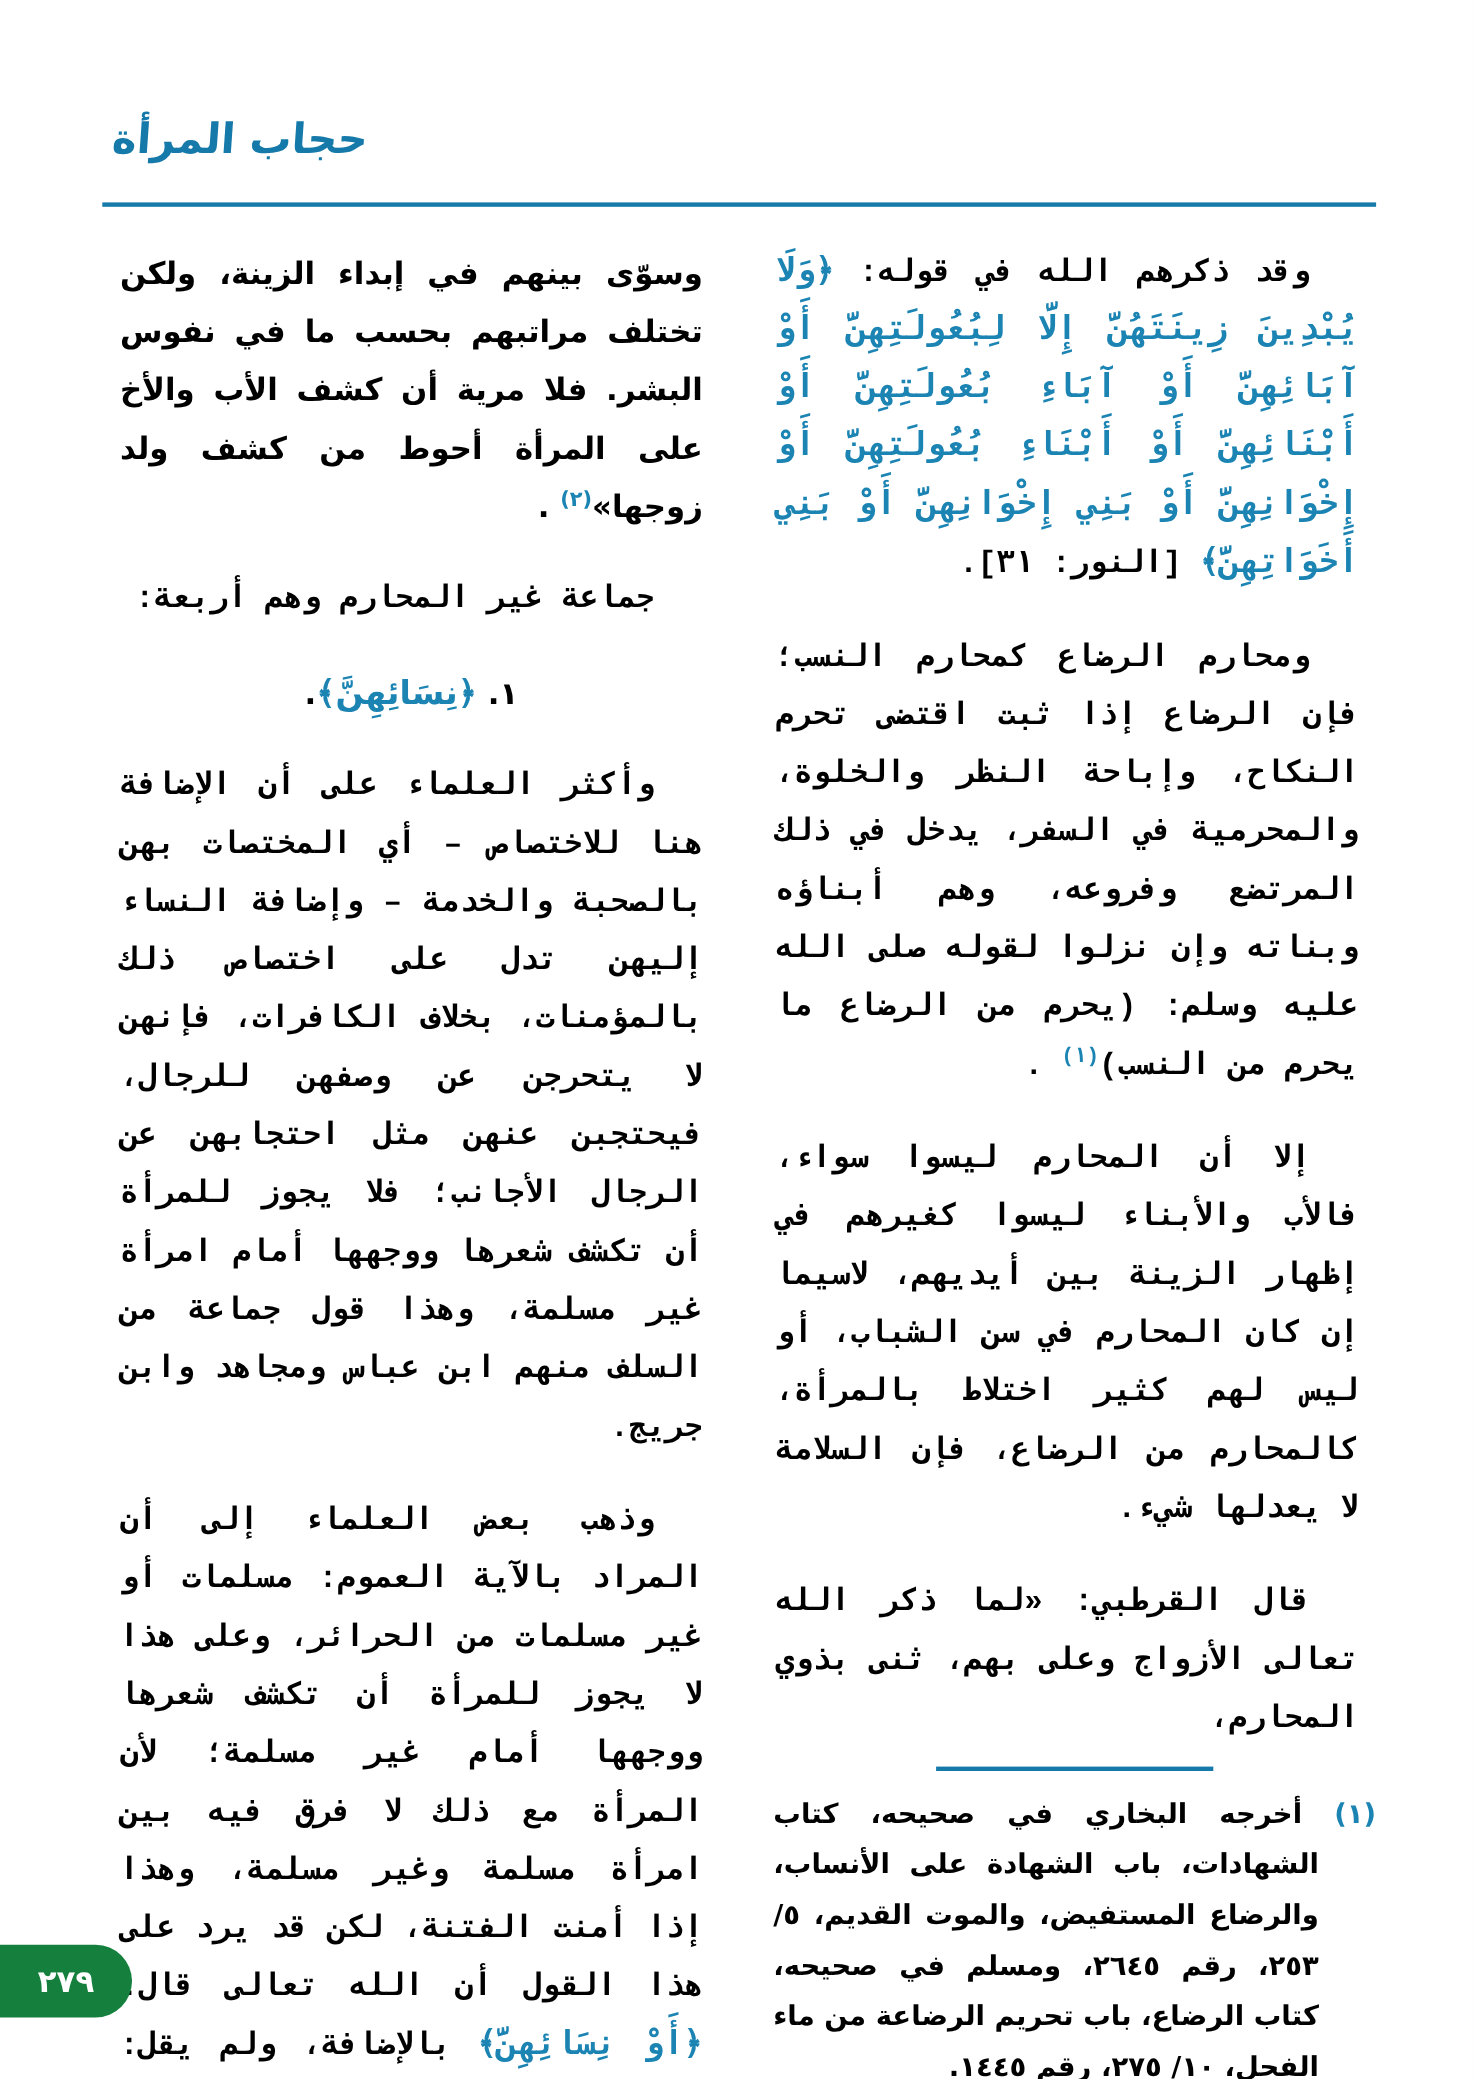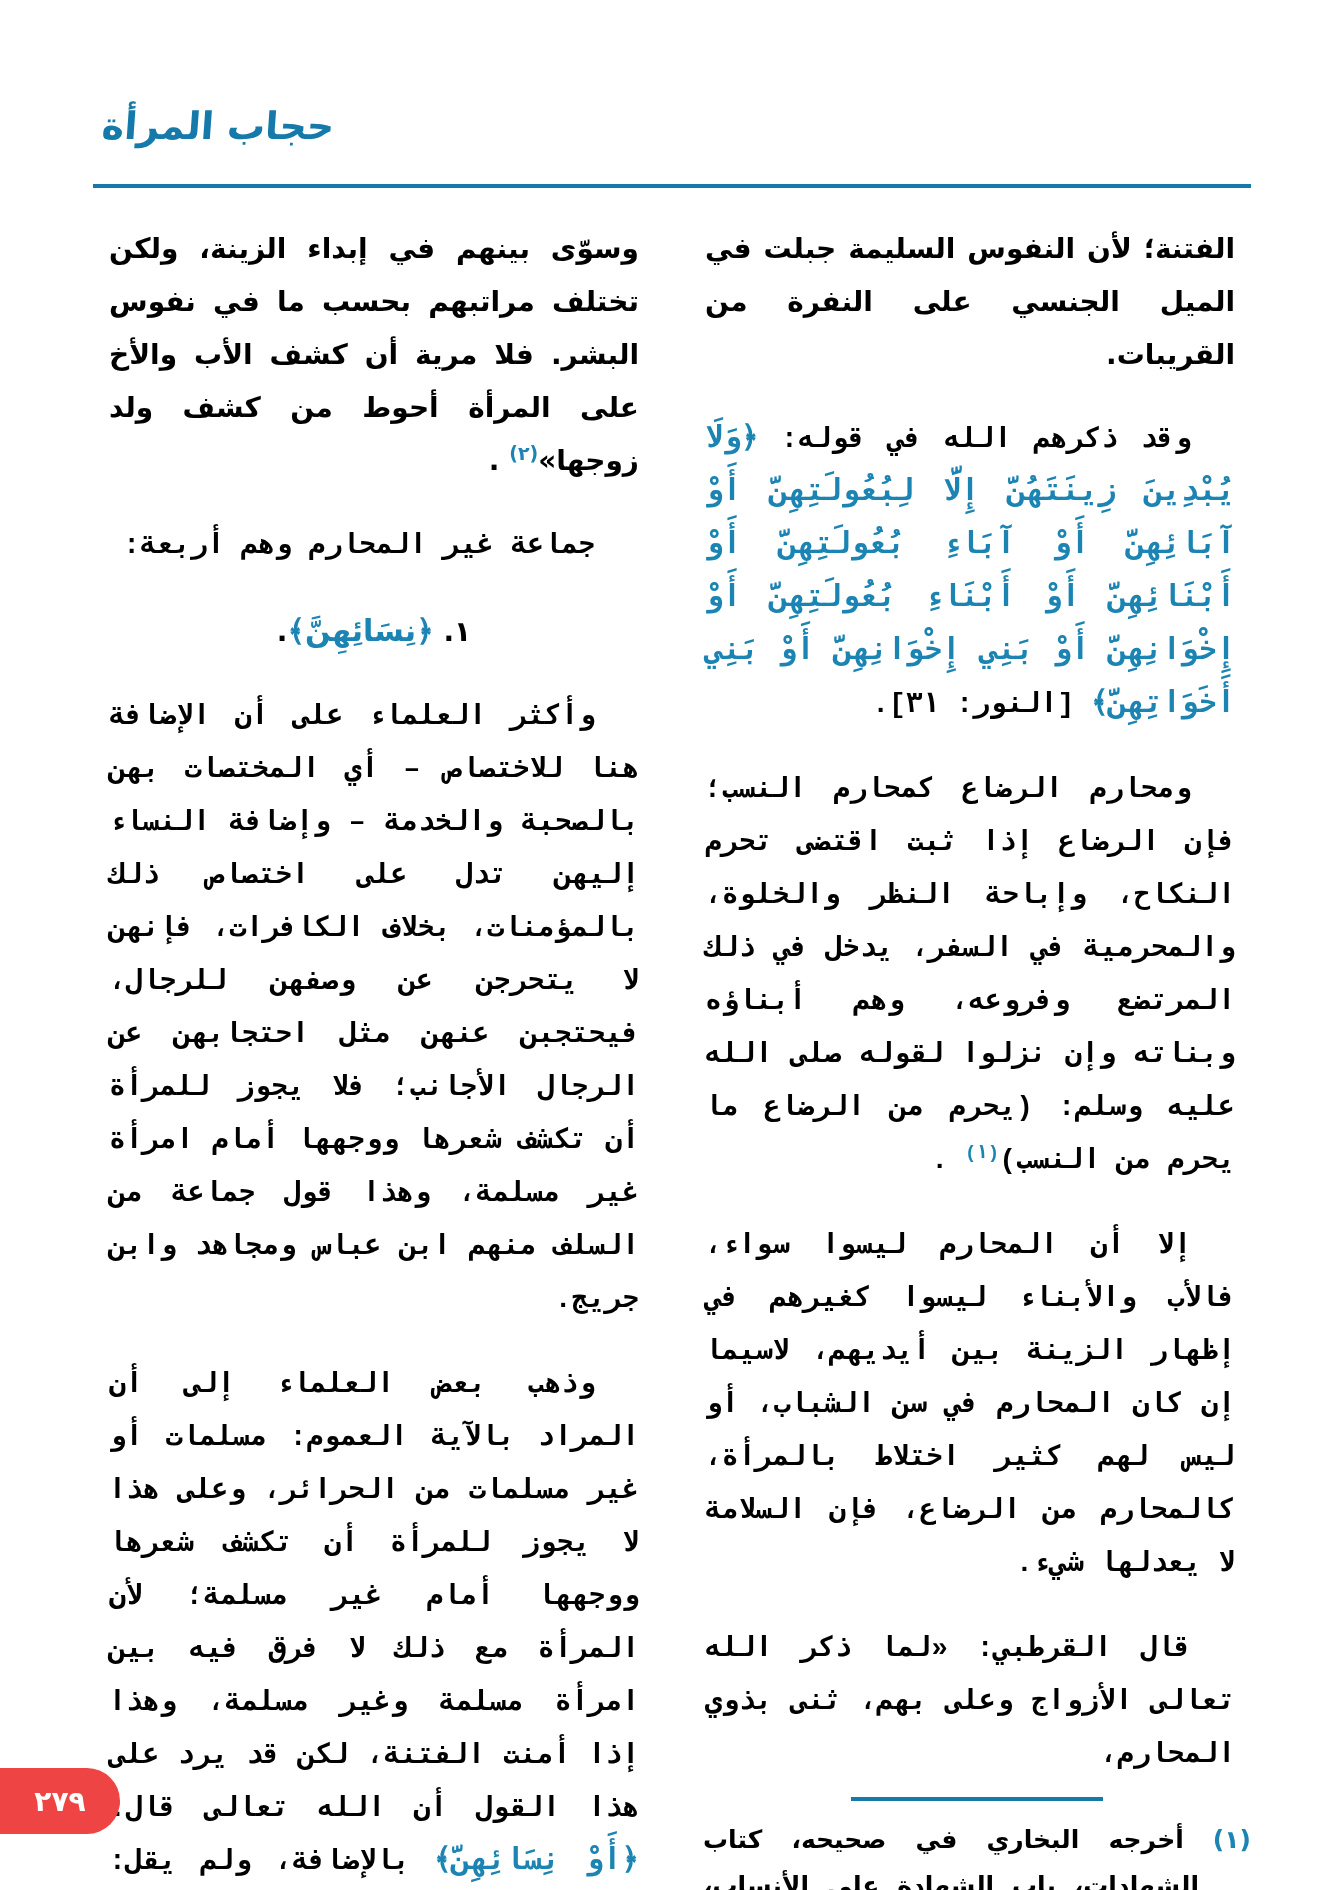--- a/index.html
+++ b/index.html
@@ -55,21 +55,21 @@
   .fn p{
     margin:0;font-size:25px;line-height:46px;font-weight:bold;
     text-align:justify;color:#000;
     padding-right:52px;text-indent:-52px;
   }
   .fn .marker{color:#1b84b3;}
   .fn-inset{padding-right:60px;padding-left:90px;}
   
   .pill{
     position:absolute;left:0;bottom:56px;width:120px;height:66px;
-    background:#ef4444;border-radius:0 33px 33px 0;
+    background:#15803d;border-radius:0 33px 33px 0;
     display:flex;align-items:center;justify-content:center;
     color:#ffffff;font-size:28px;font-weight:bold;
     direction:rtl;
   }
   .site{
     position:absolute;left:152px;bottom:70px;
     color:#1580b0;font-size:28px;font-weight:bold;
     direction:ltr;letter-spacing:1px;
     white-space:nowrap;
   }
@@ -78,21 +78,20 @@
 <body>
 
 <div class="page">
 
   <div class="logo">حجاب المرأة</div>
 
   <div class="rule"></div>
 
   <div class="content">
     <div class="col" id="col-0">
-        <p><span>الفتنة؛ لأن النفوس السليمة جبلت في الميل الجنسي على النفرة من القريبات.</span></p>
         <p class="indent"><span>وقد ذكرهم الله في قوله: </span><span class="q">﴿وَلَا يُبْدِينَ زِينَتَهُنَّ إِلَّا لِبُعُولَتِهِنَّ أَوْ آبَائِهِنَّ أَوْ آبَاءِ بُعُولَتِهِنَّ أَوْ أَبْنَائِهِنَّ أَوْ أَبْنَاءِ بُعُولَتِهِنَّ أَوْ إِخْوَانِهِنَّ أَوْ بَنِي إِخْوَانِهِنَّ أَوْ بَنِي أَخَوَاتِهِنَّ﴾</span><span> [النور: ٣١].</span></p>
         <p class="indent"><span>ومحارم الرضاع كمحارم النسب؛ فإن الرضاع إذا ثبت اقتضى تحرم النكاح، وإباحة النظر والخلوة، والمحرمية في السفر، يدخل في ذلك المرتضع وفروعه، وهم أبناؤه وبناته وإن نزلوا لقوله صلى الله عليه وسلم: </span><span class="b">(يحرم من الرضاع ما يحرم من النسب)</span><span class="r">(١)</span><span> .</span></p>
         <p class="indent"><span>إلا أن المحارم ليسوا سواء، فالأب والأبناء ليسوا كغيرهم في إظهار الزينة بين أيديهم، لاسيما إن كان المحارم في سن الشباب، أو ليس لهم كثير اختلاط بالمرأة، كالمحارم من الرضاع، فإن السلامة لا يعدلها شيء.</span></p>
         <p class="indent"><span>قال القرطبي: «لما ذكر الله تعالى الأزواج وعلى بهم، ثنى بذوي المحارم،</span></p>
         <div class="fn">
           <div class="fn-rule"></div>
           <p><span class="marker">(١)</span><span> أخرجه البخاري في صحيحه، كتاب الشهادات، باب الشهادة على الأنساب، والرضاع المستفيض، والموت القديم، ٥/ ٢٥٣، رقم ٢٦٤٥، ومسلم في صحيحه، كتاب الرضاع، باب تحريم الرضاعة من ماء الفحل، ١٠/ ٢٧٥، رقم ١٤٤٥.</span></p>
         </div>
       </div>
     <div class="col" id="col-1">

